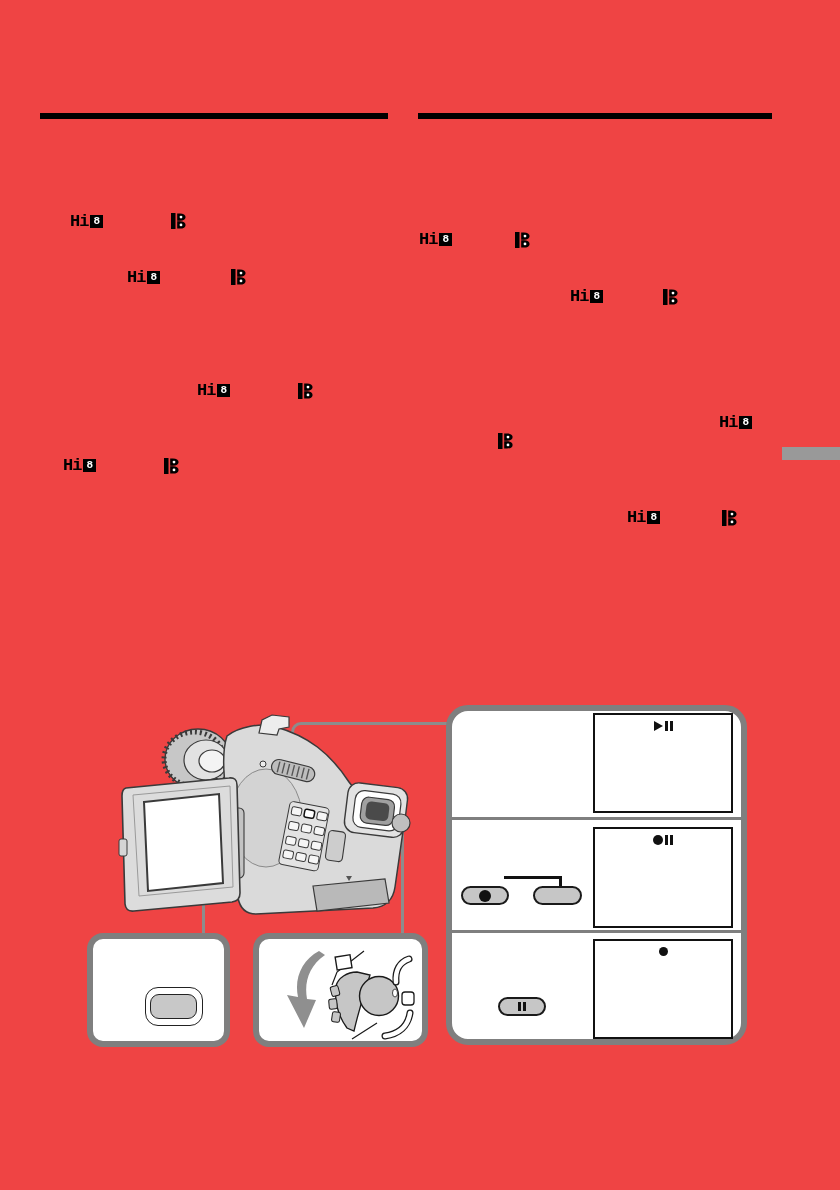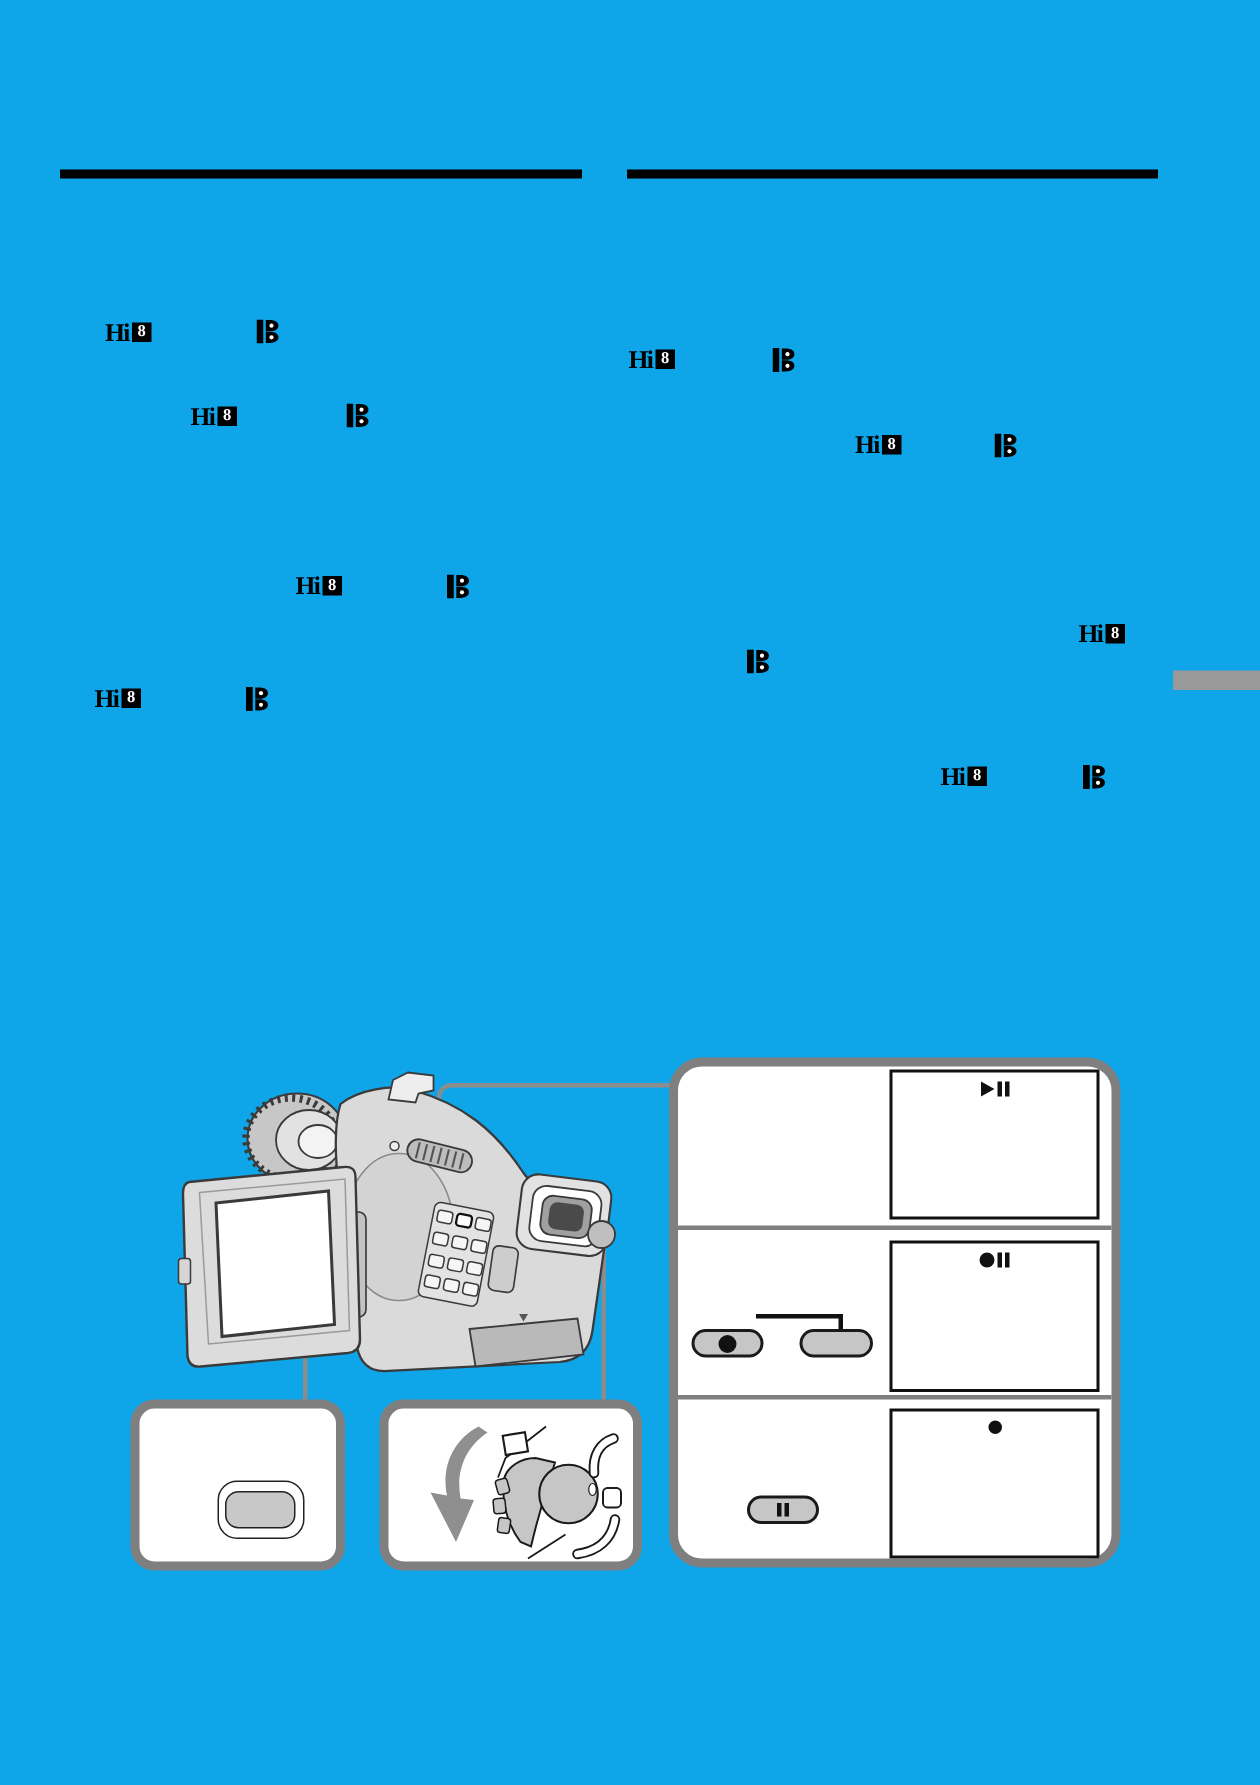--- a/index.html
+++ b/index.html
@@ -1,17 +1,17 @@
 <!DOCTYPE html>
 <html><head>
 <meta charset="utf-8">
 <style>
   html,body{margin:0;padding:0;background:#e8e8e8;}
-  .page{position:relative;width:840px;height:1190px;background:#0ea5e9;overflow:hidden;
-        font-family:Liberation Serif, serif;}
+  .page{position:relative;width:840px;height:1190px;background:#ef4444;overflow:hidden;
+        font-family:Liberation Mono, monospace;}
 
   
   .rule{position:absolute;height:6px;background:#000;}
   .rule-left{left:40px;top:113px;width:348px;}
   .rule-right{left:418px;top:113px;width:354px;}
 
   
   .hi8{position:absolute;display:flex;align-items:center;gap:2px;height:13px;}
   .hi8 .hi{font-weight:700;font-size:17px;line-height:13px;letter-spacing:-1px;color:#000;}
   .hi8 .box{display:inline-block;width:13px;height:13px;background:#000;color:#fff;

